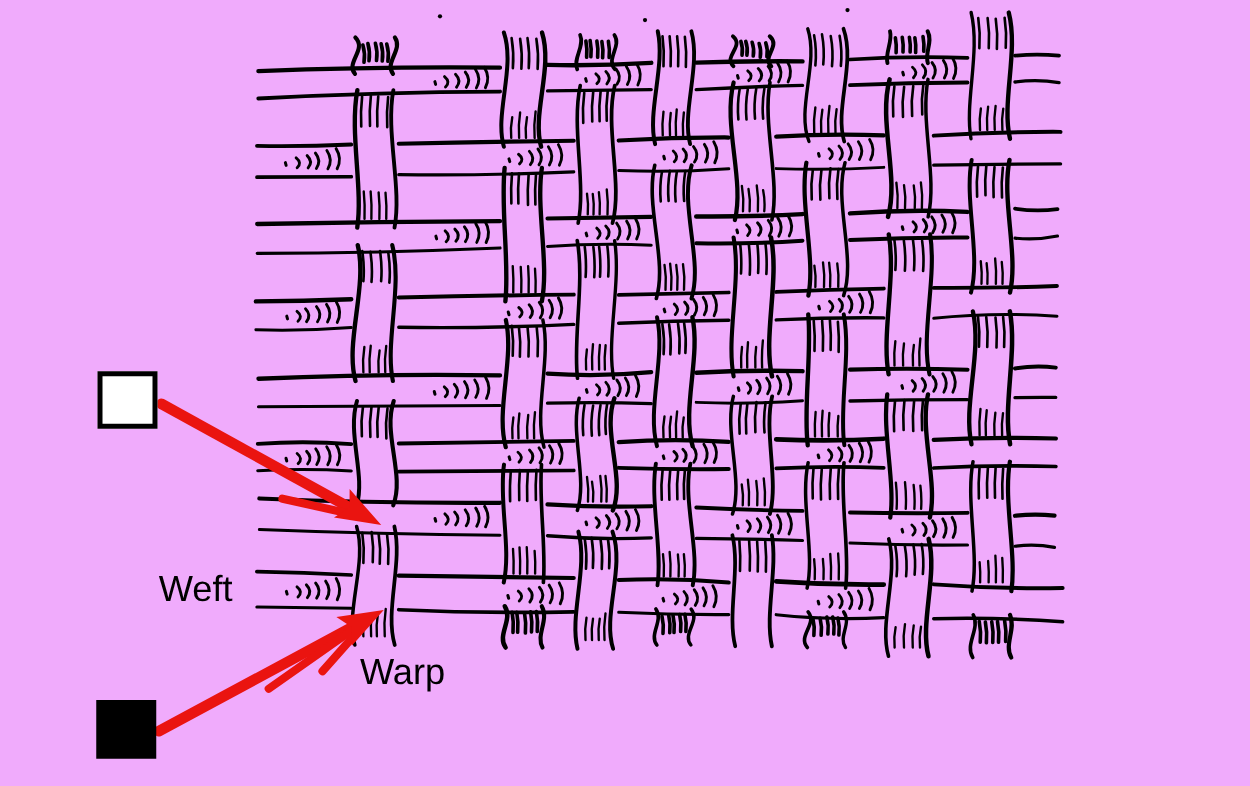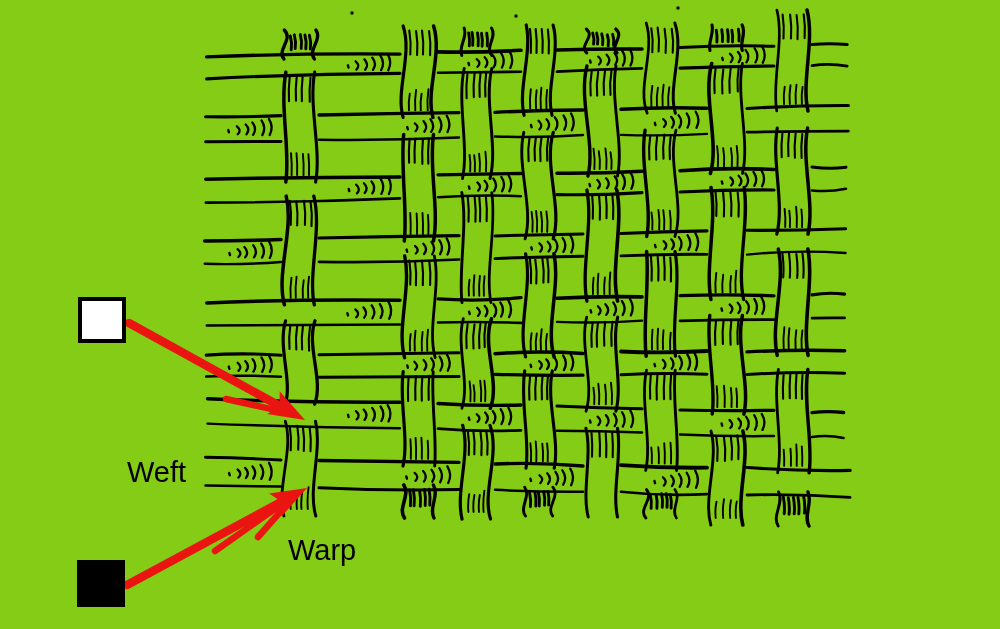--- a/index.html
+++ b/index.html
@@ -1,24 +1,24 @@
 <!DOCTYPE html>
 <html><head>
 <meta charset="utf-8">
 <style>
   html,body{margin:0;padding:0;background:#ffffff;}
-  .stage{position:relative;width:1000px;height:629px;background:#84cc16;overflow:hidden;
+  .stage{position:relative;width:1000px;height:629px;background:#f0abfc;overflow:hidden;
          font-family:"Liberation Sans", sans-serif;}
   .stage svg{position:absolute;left:0;top:0;width:1000px;height:629px;}
   .swatch{position:absolute;box-sizing:border-box;}
   .swatch-open{left:78px;top:297px;width:48px;height:46px;border:4px solid #000;background:#fff;}
   .swatch-filled{left:77px;top:560px;width:48px;height:47px;background:#000;}
   .lbl{position:absolute;color:#000;font-size:29px;line-height:1;white-space:nowrap;}
   .lbl-weft{left:127px;top:458px;}
-  .lbl-warp{left:288px;top:524px;margin-top:12px;}
+  .lbl-warp{left:288px;top:524px;}
 </style>
 </head>
 <body>
 
 <div class="stage">
   <svg viewBox="0 0 1000 629">
     <g id="g-weft">
         <path d="M 206.7 56.9 Q 303.4 53.1 400.0 54.1" fill="none" stroke="#000000" stroke-width="3.4" stroke-linecap="round"></path>
         <path d="M 206.7 78.8 Q 303.4 73.7 400.0 73.3" fill="none" stroke="#000000" stroke-width="3.2" stroke-linecap="round"></path>
         <path d="M 438.0 51.9 Q 479.5 52.7 521.0 50.3" fill="none" stroke="#000000" stroke-width="3.6" stroke-linecap="round"></path>

